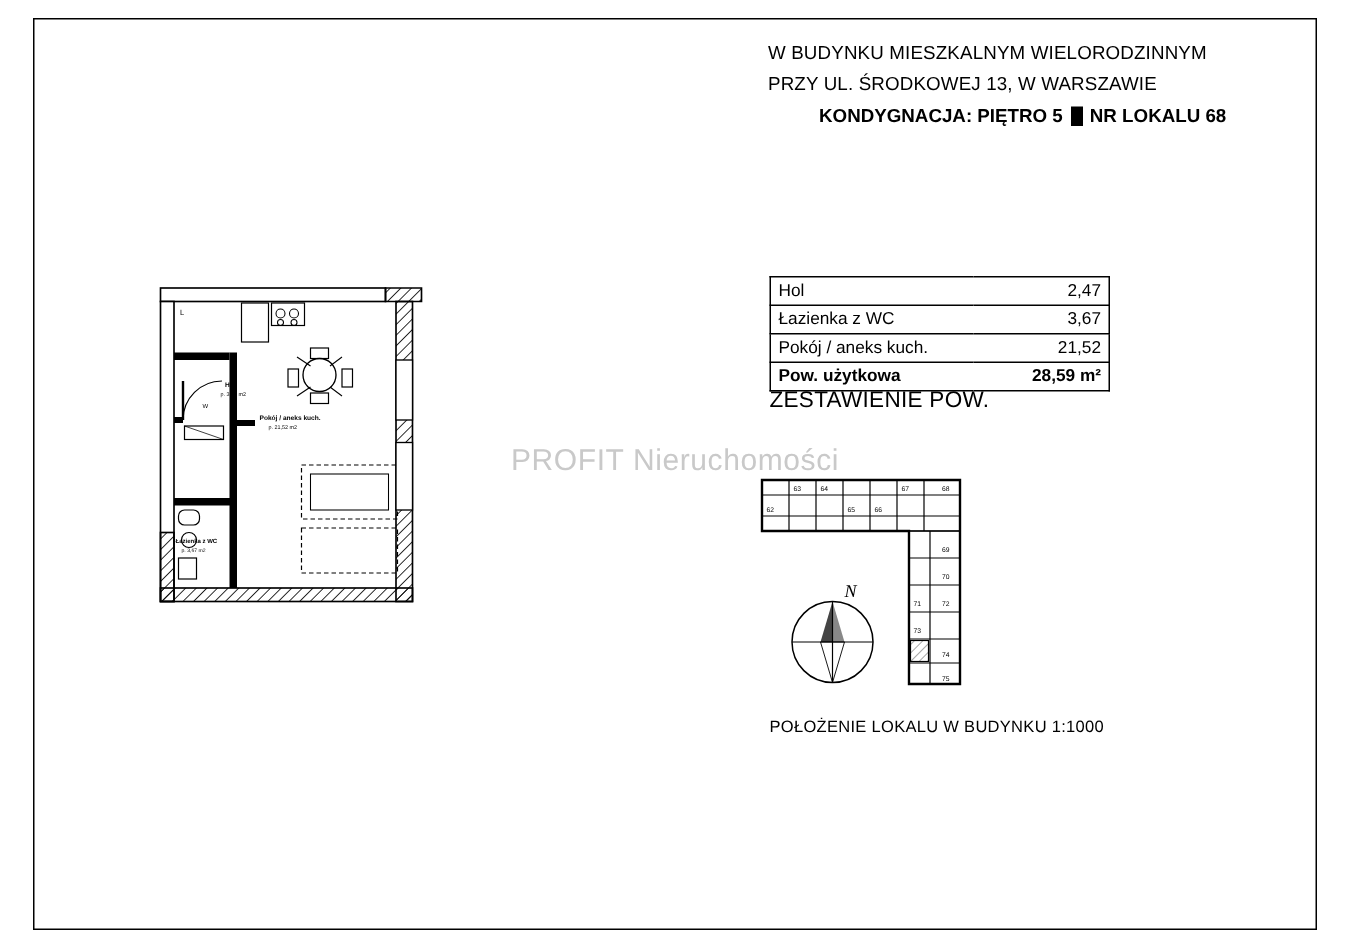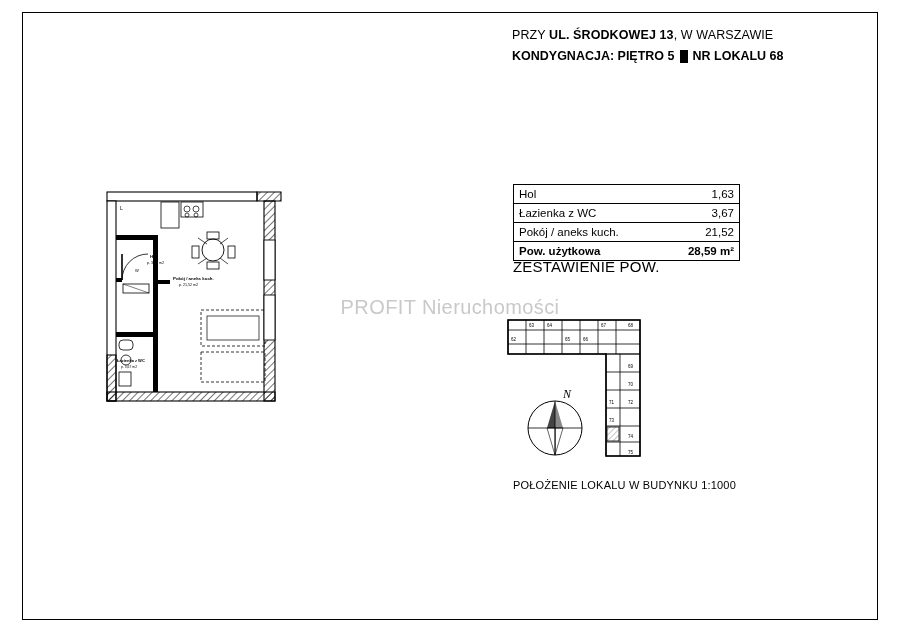--- a/index.html
+++ b/index.html
@@ -47,27 +47,28 @@
   }
   .main-title .num {
     font-size: 28px;
   }
   .subtitle {
     font-size: 12.5px;
     letter-spacing: 0.1px;
     margin-bottom: 7px;
     white-space: nowrap;
   }
-  .subtitle b { font-weight: bold; }
+  .subtitle b { font-weight: normal; }
   .kondygnacja {
     font-size: 12.5px;
     font-weight: bold;
     white-space: nowrap;
     display: flex;
     align-items: center;
+    margin-left: 34px;
   }
   .blackmark {
     display: inline-block;
     width: 8px;
     height: 13px;
     background: #000;
     margin: 0 5px;
     vertical-align: -2px;
   }
 
@@ -148,36 +149,37 @@
   }
 </style>
 </head>
 <body>
 
 <div class="page">
 
   <div class="page-border"></div>
 
   <div class="title-block">
+    <div class="subtitle">W BUDYNKU MIESZKALNYM WIELORODZINNYM</div>
     <div class="subtitle">
       <span>PRZY </span><b>UL. ŚRODKOWEJ 13</b><span>, W WARSZAWIE</span>
     </div>
     <div class="kondygnacja">
       <span>KONDYGNACJA: PIĘTRO 5</span>
       <span class="blackmark"></span>
       <span>NR LOKALU 68</span>
     </div>
   </div>
 
   <div class="area-table-wrap">
     <table class="area">
       <tbody>
         <tr>
           <td class="name">Hol</td>
-          <td class="val">1,63</td>
+          <td class="val">2,47</td>
         </tr>
         <tr>
           <td class="name">Łazienka z WC</td>
           <td class="val">3,67</td>
         </tr>
         <tr>
           <td class="name">Pokój / aneks kuch.</td>
           <td class="val">21,52</td>
         </tr>
         <tr class="total">

